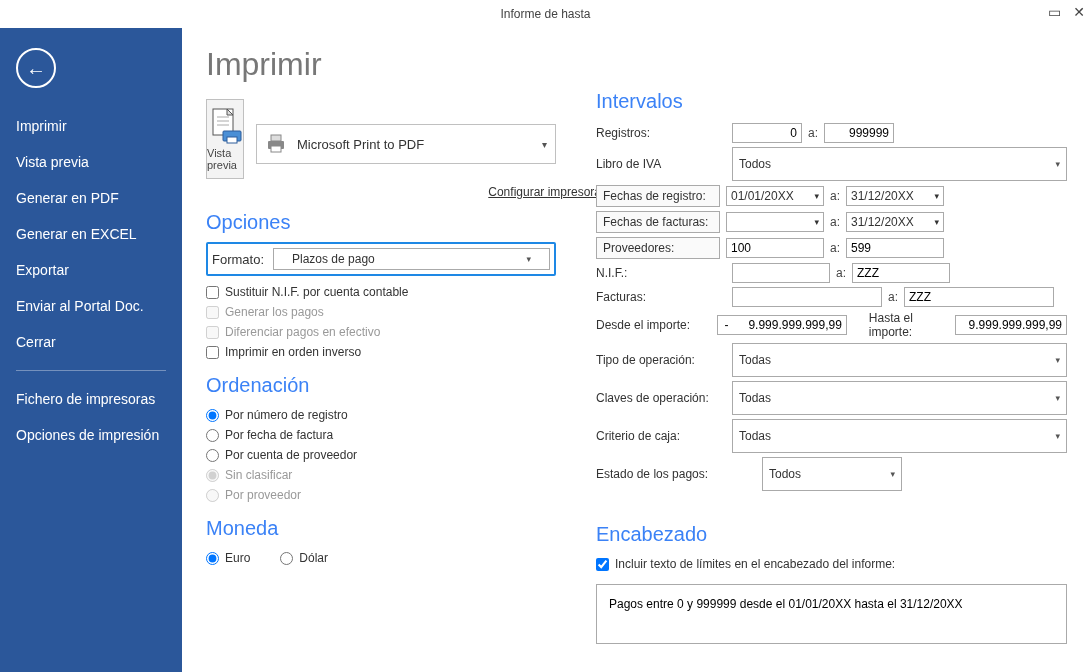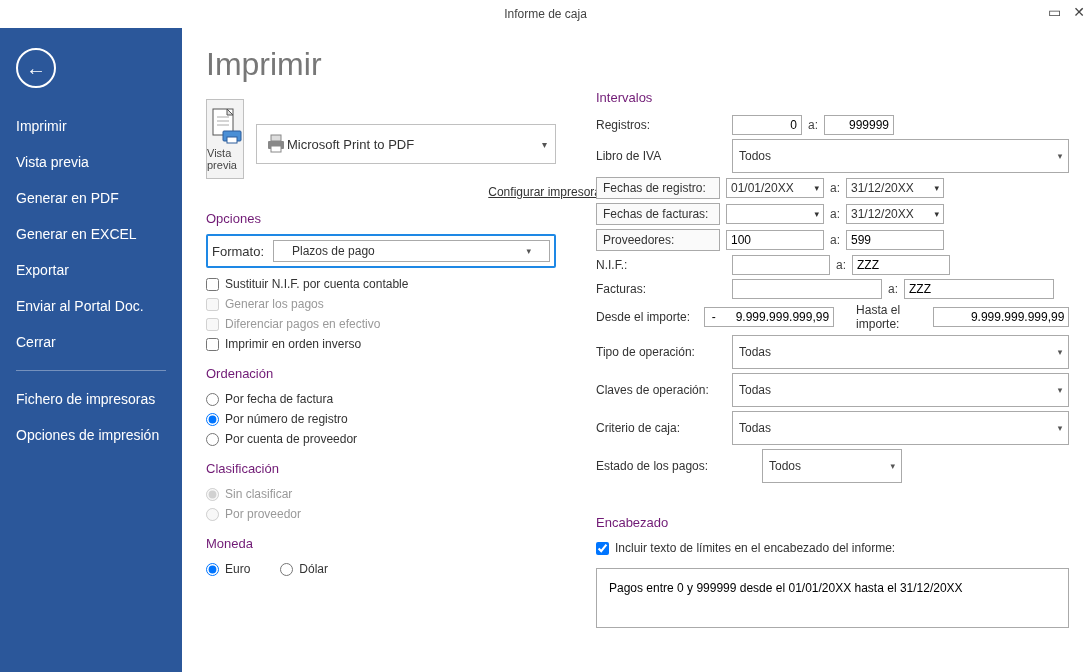--- a/index.html
+++ b/index.html
@@ -93,20 +93,21 @@
     color: #444;
   }
   .preview-btn svg { width: 36px; height: 40px; }
   .printer-select {
     border: 1px solid #c0c0c0;
     height: 40px;
     width: 300px;
     display: flex;
     align-items: center;
     padding: 0 8px;
+    gap: 10px;
     margin-top: 25px;
     cursor: pointer;
   }
   .printer-select .caret { margin-left: auto; font-size: 10px; color:#555; }
   .config-link {
     font-size: 12px;
     color: #333;
     text-decoration: underline;
     display: block;
     margin-top: 6px;
@@ -115,22 +116,22 @@
     cursor: pointer;
   }
   .two-col {
     display: flex;
     gap: 40px;
   }
   .left-col { width: 350px; }
   .right-col { flex: 1; }
   h2 {
     font-weight: normal;
-    font-size: 13px;
-    color: #701a75;
+    font-size: 20px;
+    color: #3b82f6;
     margin: 12px 0 8px 0;
   }
   .formato-row {
     border: 2px solid #1e88e5;
     border-radius: 2px;
     padding: 4px;
     display: flex;
     align-items: center;
     gap: 9px;
     margin-bottom: 6px;
@@ -204,21 +205,21 @@
     font-size: 12px;
     font-family: inherit;
     resize: none;
     margin-top: 10px;
   }
 </style>
 </head>
 <body>
 
 <div class="title-bar">
-  <span>Informe de caja</span>
+  <span>Informe de hasta</span>
   <div class="win-controls">
     <span>▭</span>
     <span>✕</span>
   </div>
 </div>
 
 <div class="container">
   <div class="sidebar">
     <div class="back-btn">
       <span>←</span>
@@ -287,33 +288,32 @@
           <input type="checkbox" disabled="" style="">
           <span>Diferenciar pagos en efectivo</span>
         </label>
         <label class="check-row">
           <input type="checkbox" style="">
           <span>Imprimir en orden inverso</span>
         </label>
 
         <h2>Ordenación</h2>
         <label class="radio-row">
+          <input type="radio" name="orden" checked="" style="">
+          <span>Por número de registro</span>
+        </label>
+        <label class="radio-row">
           <input type="radio" name="orden" style="">
           <span>Por fecha de factura</span>
-        </label>
-        <label class="radio-row">
-          <input type="radio" name="orden" checked="" style="">
-          <span>Por número de registro</span>
         </label>
         <label class="radio-row">
           <input type="radio" name="orden" style="">
           <span>Por cuenta de proveedor</span>
         </label>
 
-        <h2>Clasificación</h2>
         <label class="radio-row disabled">
           <input type="radio" name="clas" checked="" disabled="" style="">
           <span>Sin clasificar</span>
         </label>
         <label class="radio-row disabled">
           <input type="radio" name="clas" disabled="" style="">
           <span>Por proveedor</span>
         </label>
 
         <h2>Moneda</h2>
@@ -397,21 +397,21 @@
           <span class="lbl">Facturas:</span>
           <input type="text" style="width: 150px; text-align: left;" value="">
           <span class="a-label">a:</span>
           <input type="text" style="width: 150px; text-align: left;" value="ZZZ">
         </div>
 
         <div class="field-row">
           <span class="lbl">Desde el importe:</span>
           <input type="text" style="width: 130px;" value="-      9.999.999.999,99">
           <span style="margin-left:16px">Hasta el importe:</span>
-          <input type="text" style="width: 136px; padding-left: 7px;" value="9.999.999.999,99">
+          <input type="text" style="width: 112px; padding-left: 7px;" value="9.999.999.999,99">
         </div>
 
         <div class="field-row">
           <span class="lbl">Tipo de operación:</span>
           <div class="dd" style="flex:1">
             <span>Todas</span>
             <span class="caret">▾</span>
           </div>
         </div>
 

